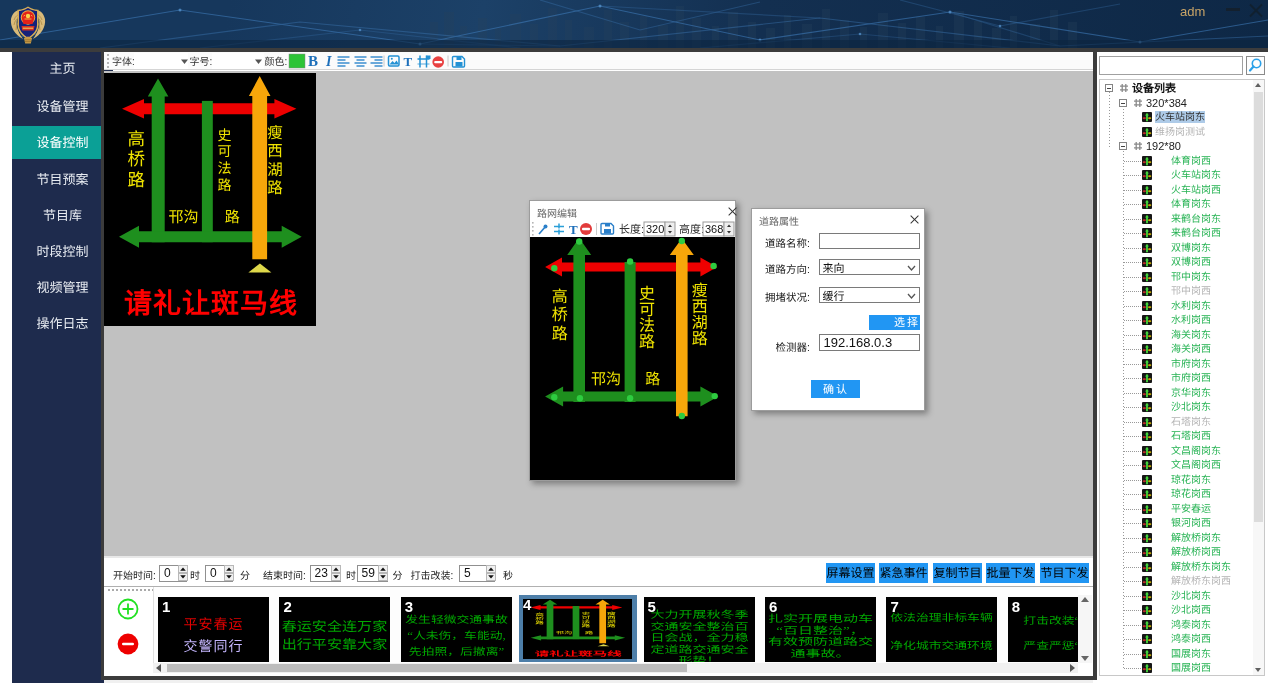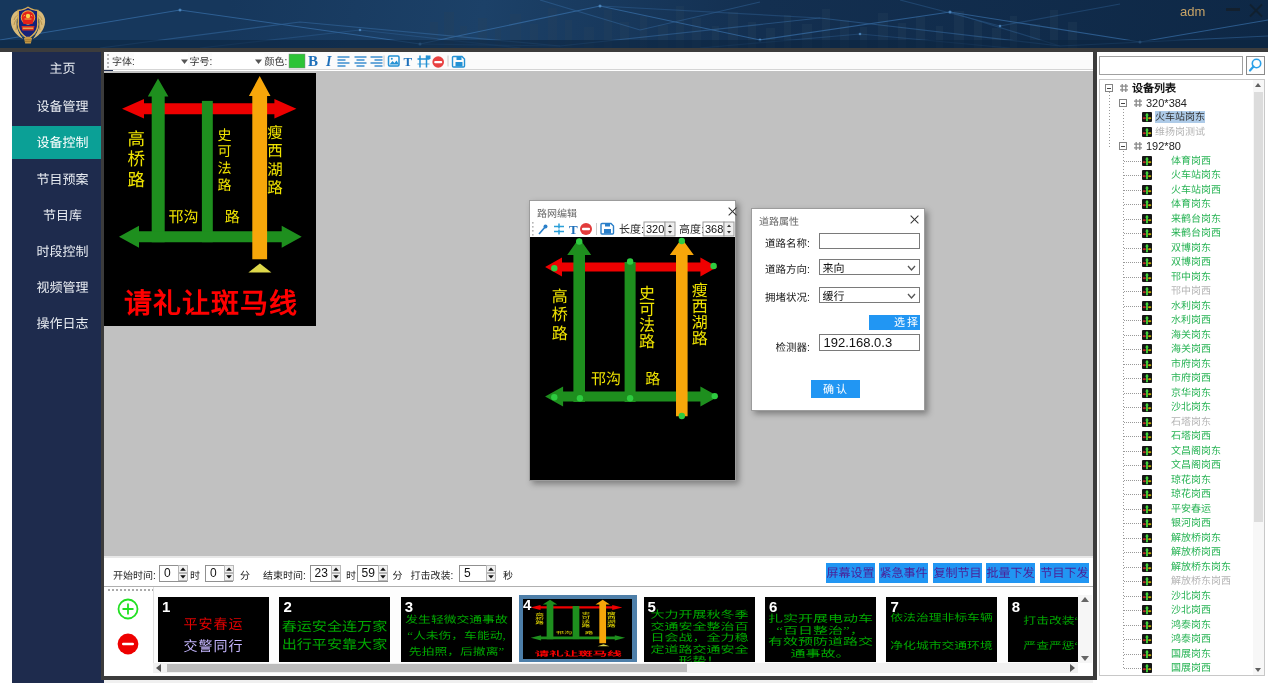--- a/index.html
+++ b/index.html
@@ -31,21 +31,21 @@
   #toolbar { left:104px; top:52px; width:989px; height:18px; background:#fbfbfb; border-bottom:1px solid #d5d5d5; }
   
   #canvas { left:104px; top:71px; width:989px; height:485px; background:#c1c1c1; }
   #ledpanel { left:104px; top:73px; width:212px; height:253px; background:#000; }
   
   #controlbar { left:104px; top:556px; width:989px; height:31px; background:#fff; border-top:2px solid #e8e8e8; border-bottom:1px solid #b0b0b0; }
   .clabel { position:absolute; top:567px; font-size:10px; color:#222; }
   .spin { position:absolute; top:564.5px; height:17px; background:#fff; border:1px solid #909090; font-size:12px; color:#111; padding-left:4px; line-height:15px; }
   .spinbtns { position:absolute; top:565px; width:10px; height:16px; }
   .spinbtns svg { display:block; }
-  .bluebtn { position:absolute; top:563px; width:49px; height:20px; background:#2196f3; color:#4c1d95; font-size:12px; text-align:center; line-height:20px; }
+  .bluebtn { position:absolute; top:563px; width:49px; height:20px; background:#2196f3; color:#000000; font-size:12px; text-align:center; line-height:20px; }
   
   #filmstrip { left:104px; top:587px; width:989px; height:89px; background:#fff; }
   .thumb { position:absolute; top:10px; width:111px; height:65px; background:#000; overflow:hidden; }
   .tnum { position:absolute; left:4px; top:1px; color:#fff; font-size:15px; font-weight:bold; }
   .tline { position:absolute; width:111px; text-align:center; font-family:"Liberation Serif",serif; }
   .sx12 { transform:scaleX(1.16); } .sx13 { transform:scaleX(1.28); } .sx14 { transform:scaleX(1.4); } .sx15 { transform:scaleX(1.5); }
   
   #rightpanel { left:1097px; top:52px; width:171px; height:631px; background:#fff; }
   #searchbox { left:1099px; top:56px; width:144px; height:19px; background:#fff; border:1px solid #a0a0a0; }
   #searchbtn { left:1246px; top:56px; width:19px; height:19px; background:#fdfdfd; border:1px solid #8a8a8a; }

